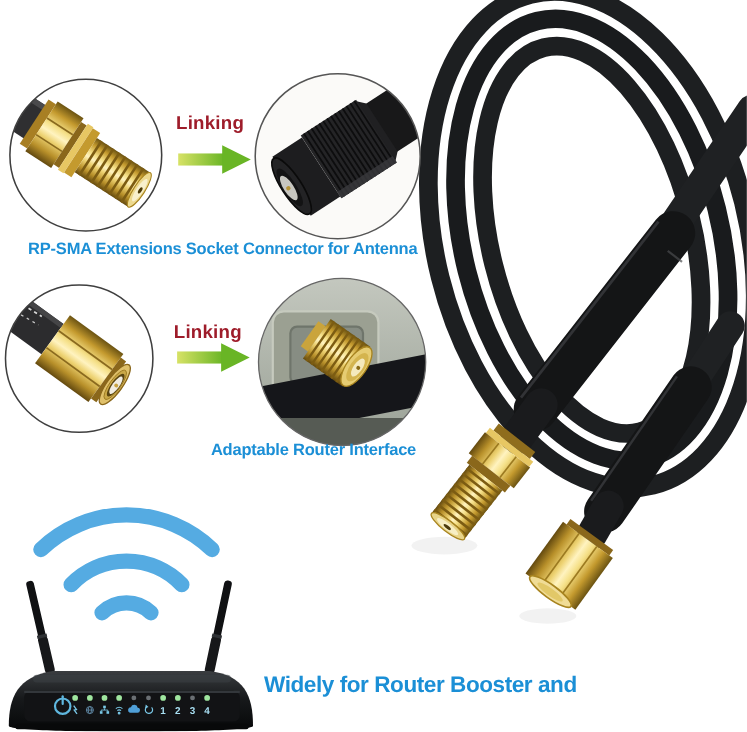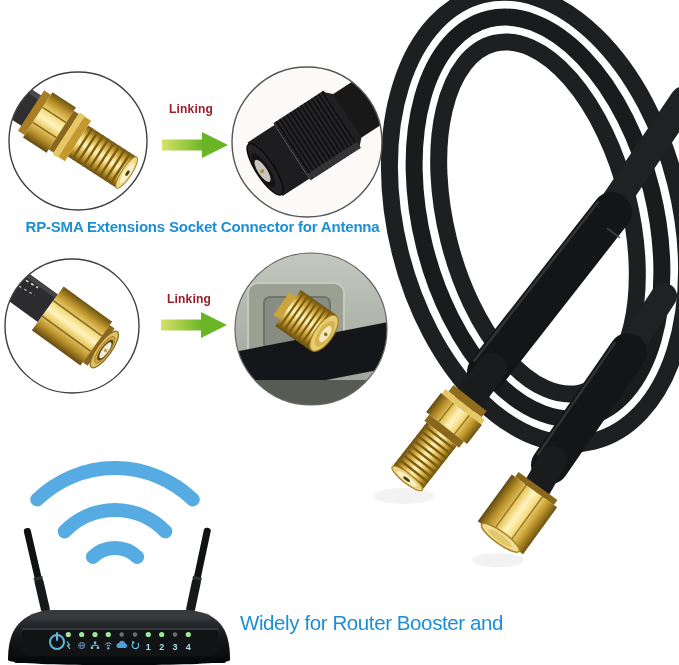--- a/index.html
+++ b/index.html
@@ -3,32 +3,32 @@
 <meta charset="utf-8">
 <style>
   html,body{margin:0;padding:0;background:#fff;}
   .stage{
     position:relative;width:679px;height:665px;background:#fff;overflow:hidden;
     font-family:"Liberation Sans",sans-serif;
   }
   .stage svg{position:absolute;left:0;top:0;}
   .txt{position:absolute;white-space:nowrap;}
   .linking{
-    color:#9e1c2a;font-weight:bold;font-size:12px;letter-spacing:.2px;
-    width:62px;text-align:center;
+    color:#9e1c2a;font-weight:bold;font-size:17px;letter-spacing:.2px;
+    width:62px;text-align:left;
   }
   .linking.l1{left:160px;top:102px;}
   .linking.l2{left:158px;top:292px;}
   .caption{
     color:#1b8fd6;font-weight:bold;font-size:15px;letter-spacing:-0.2px;text-align:center;
   }
   .caption.c1{left:10px;top:218px;width:385px;}
   .caption.c2{left:185px;top:401px;width:200px;}
   .tagline{
-    position:absolute;left:240px;top:610px;color:#1b8fd6;font-weight:normal;
+    position:absolute;left:240px;top:610px;color:#1b8fd6;font-weight:bold;
     font-size:20.5px;line-height:25.5px;letter-spacing:-0.4px;
   }
 </style>
 </head>
 <body>
 
 <div class="stage">
 
 <svg width="679" height="665" viewBox="0 0 679 665">
   <defs>
@@ -321,17 +321,18 @@
       <text x="161.7" y="649.5" text-anchor="middle" font-size="9" font-weight="bold" fill="#a8dff2">2</text>
       <text x="175" y="649.5" text-anchor="middle" font-size="9" font-weight="bold" fill="#a8dff2">3</text>
       <text x="188.3" y="649.5" text-anchor="middle" font-size="9" font-weight="bold" fill="#a8dff2">4</text>
     </g>
   </g>
 </svg>
 
 <div class="txt linking l1">Linking</div>
 <div class="txt linking l2">Linking</div>
 <div class="txt caption c1">RP-SMA Extensions Socket Connector for Antenna</div>
+<div class="txt caption c2">Adaptable Router Interface</div>
 <div class="tagline">
   <div>Widely for Router Booster and</div>
 </div>
 
 </div>
 
 </body></html>

